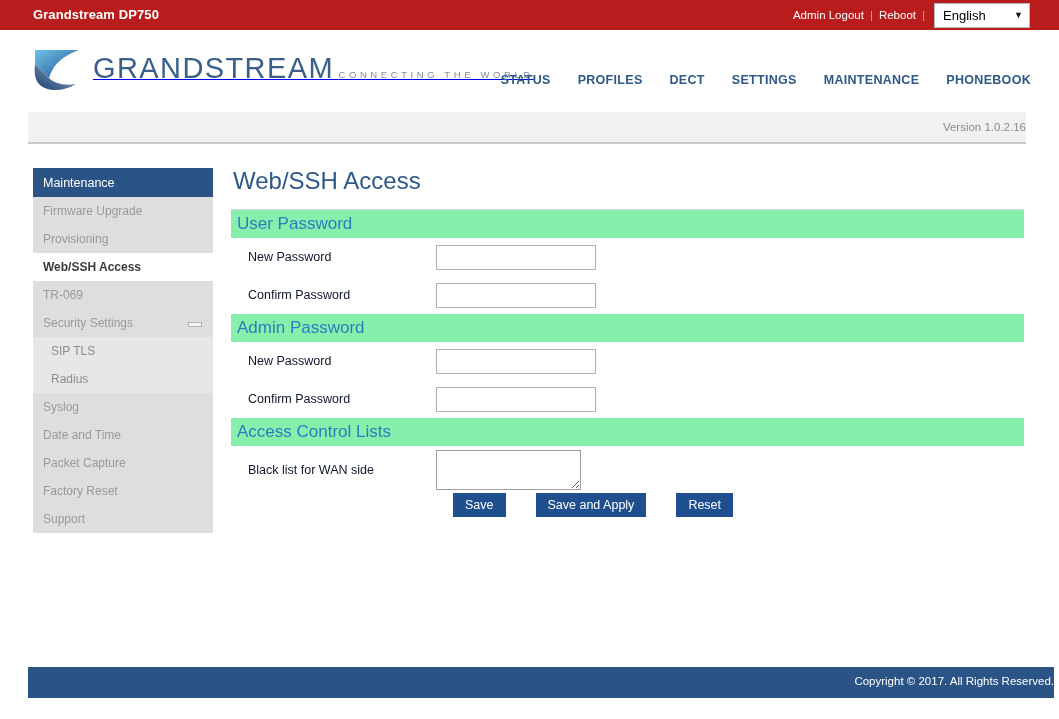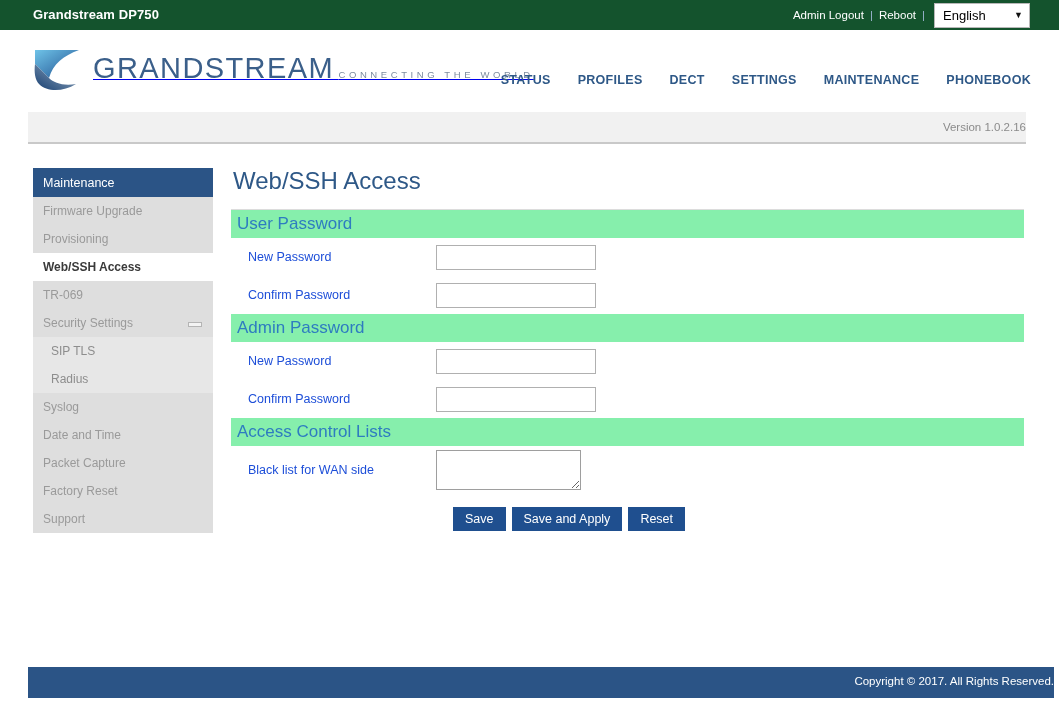--- a/index.html
+++ b/index.html
@@ -14,21 +14,21 @@
     height: 719px;
     overflow: hidden;
     background: #ffffff;
   }
 
   
   .topbar {
     position: absolute;
     left: 0; top: 0;
     width: 1059px; height: 30px;
-    background: #14532d;
+    background: #b91c1c;
     display: flex;
     align-items: center;
   }
   .topbar-title {
     position: absolute;
     left: 33px; top: 0;
     height: 30px;
     line-height: 30px;
     color: #ffffff;
     font-size: 13px;
@@ -226,21 +226,21 @@
     display: flex;
     align-items: center;
     height: 38px;
   }
   .row.tall { height: 47px; }
   .row-label {
     width: 205px;
     padding-left: 17px;
     box-sizing: border-box;
     font-size: 12.5px;
-    color: #1d4ed8;
+    color: #0f172a;
   }
   .fld {
     width: 160px; height: 25px;
     border: 1px solid #b0b0b0;
     background: #ffffff;
     box-sizing: border-box;
     font-family: "Liberation Sans", sans-serif;
     font-size: 12px;
     padding: 0 4px;
     color: #222;
@@ -254,21 +254,22 @@
     font-size: 12px;
     padding: 2px 4px;
     color: #222;
     resize: both;
     overflow: auto;
   }
   .btnrow {
     display: flex;
     align-items: center;
     padding-left: 222px;
-    margin-top: 14px;
+    margin-top: 0;
+    gap: 24px;
   }
   .btn {
     background: #1f4f8f;
     color: #ffffff;
     border: none;
     font-family: "Liberation Sans", sans-serif;
     font-size: 12.5px;
     height: 24px;
     padding: 0 12px;
     margin-right: 6px;

